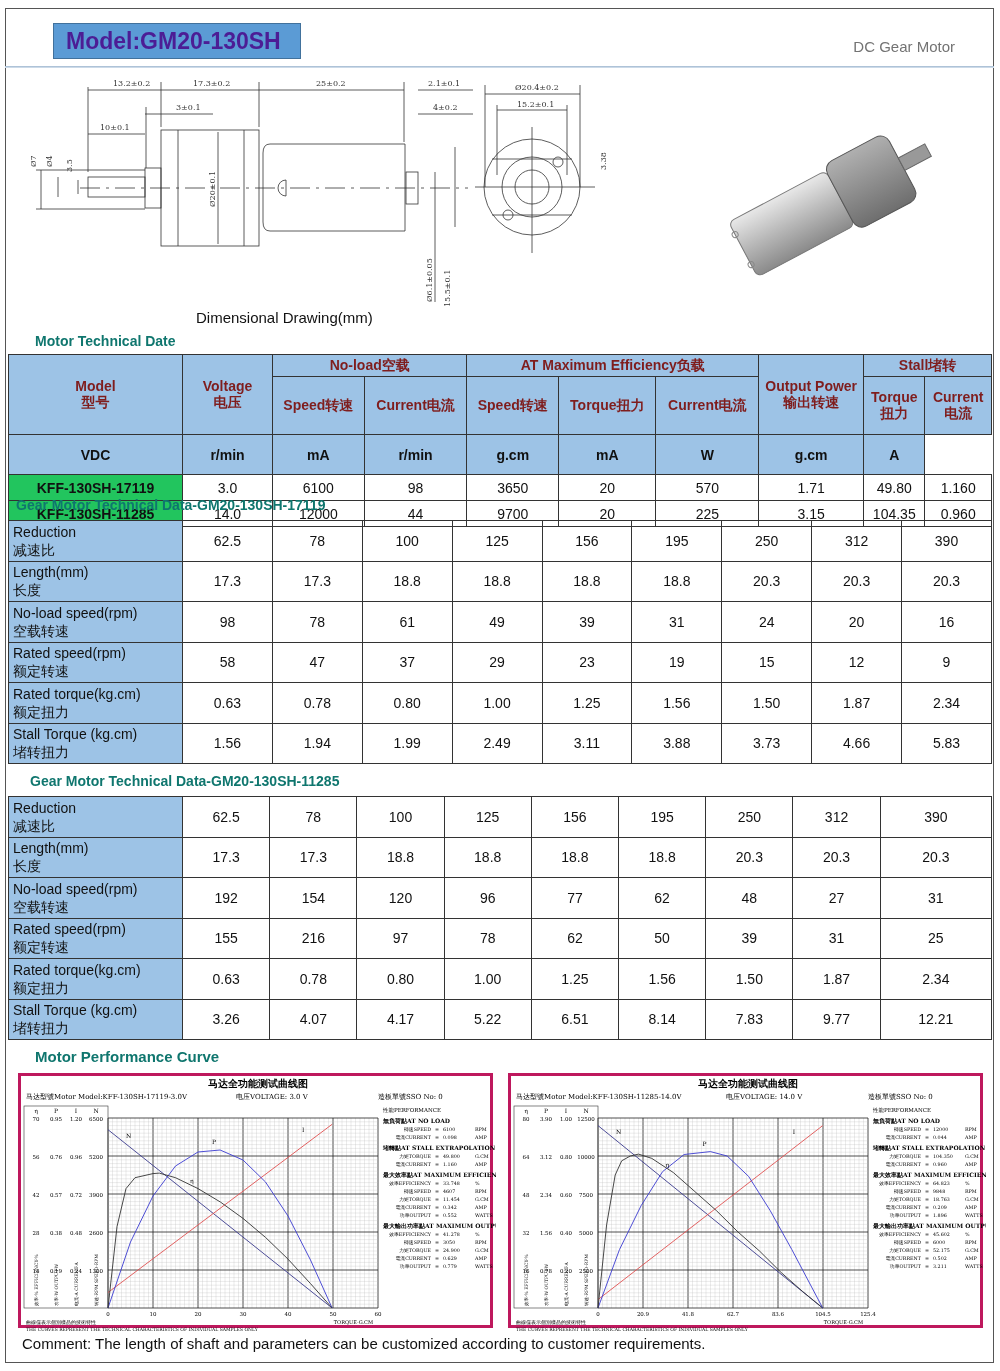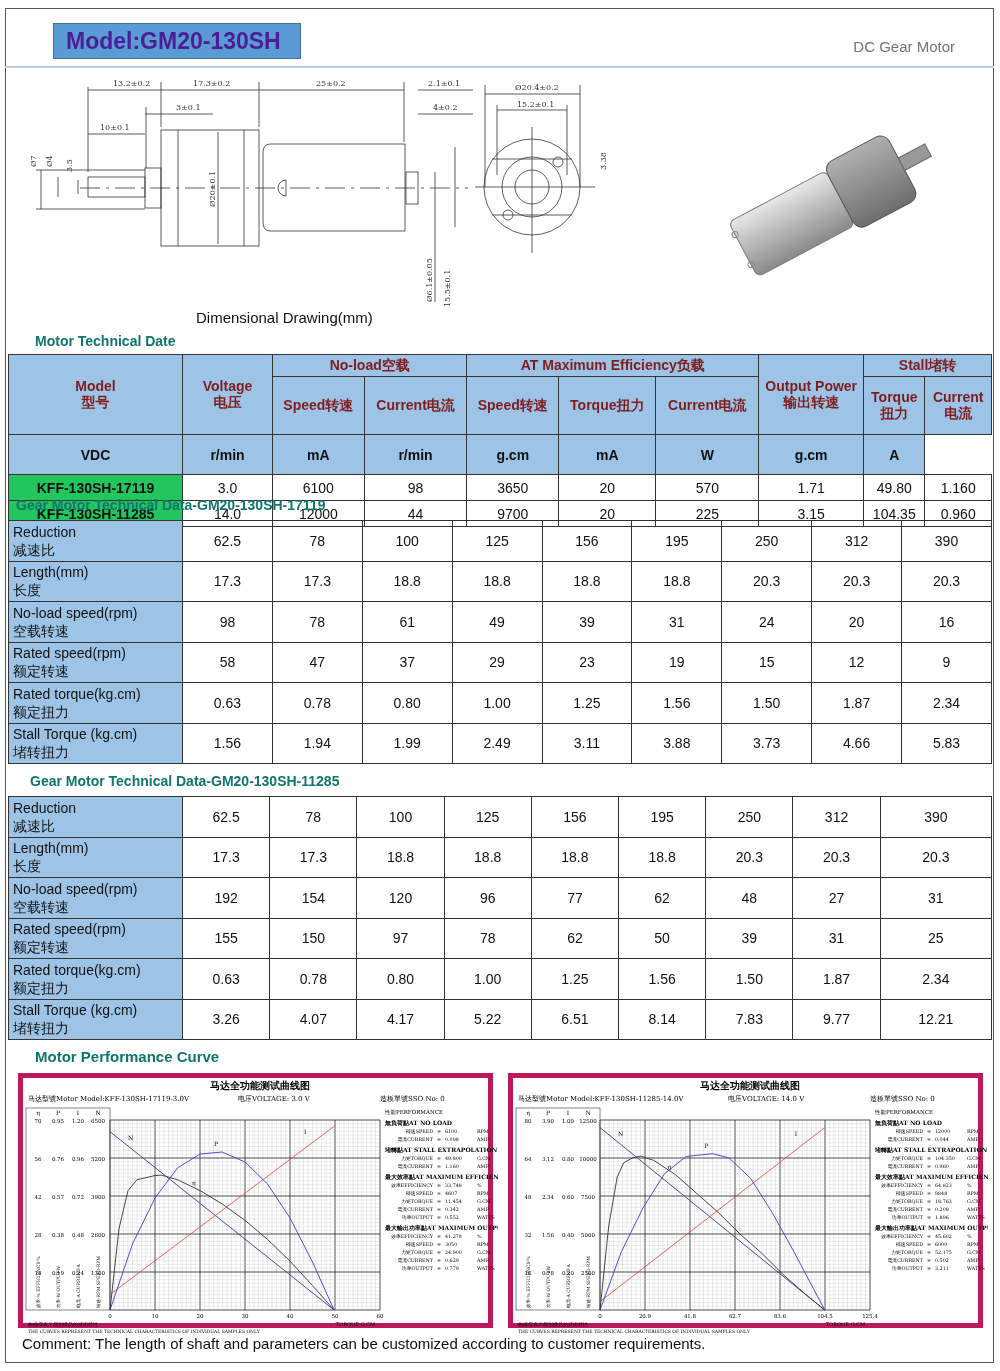--- a/index.html
+++ b/index.html
@@ -17,21 +17,21 @@
 .sec-title{position:absolute;color:#0f766e;font-weight:bold;font-size:14px}
 table{border-collapse:collapse;position:absolute}
 td,th{border:1px solid #333;text-align:center;font-size:14px;font-weight:normal}
 .mt{left:8px;top:354px;width:984px}
 .mt th{background:#9dc3e6;font-weight:bold;color:#7f1d1d}
 .mt .unit{background:#9dc3e6;font-weight:bold}
 .mt td.model{background:#22c55e;font-weight:bold}
 .gt{left:8px;width:984px}
 .gt td{height:40.5px}
 .gt td.rl{background:#9dc3e6;text-align:left;font-weight:normal;padding-left:4px;line-height:18px;width:174px;font-size:14px}
-.chart{position:absolute;width:475px;height:255px;background:#fff;border:5px solid #be185d}
+.chart{position:absolute;width:475px;height:255px;background:#fff;border:3px solid #be185d}
 .chart svg text{font-family:"DejaVu Serif",serif}
 .comment{position:absolute;left:22px;top:1335px;font-size:15px}
 </style>
 </head>
 <body>
 
 <div class="frame"></div>
 <div class="title-box">Model:GM20-130SH</div>
 <div class="subtitle">DC Gear Motor</div>
 <div class="hdr-line"></div>
@@ -302,21 +302,21 @@
         <td>96</td>
         <td>77</td>
         <td>62</td>
         <td>48</td>
         <td>27</td>
         <td>31</td>
       </tr>
       <tr>
         <td class="rl"><span>Rated speed(rpm)</span><br><span>额定转速</span></td>
         <td>155</td>
-        <td>150</td>
+        <td>216</td>
         <td>97</td>
         <td>78</td>
         <td>62</td>
         <td>50</td>
         <td>39</td>
         <td>31</td>
         <td>25</td>
       </tr>
       <tr>
         <td class="rl"><span>Rated torque(kg.cm)</span><br><span>额定扭力</span></td>

